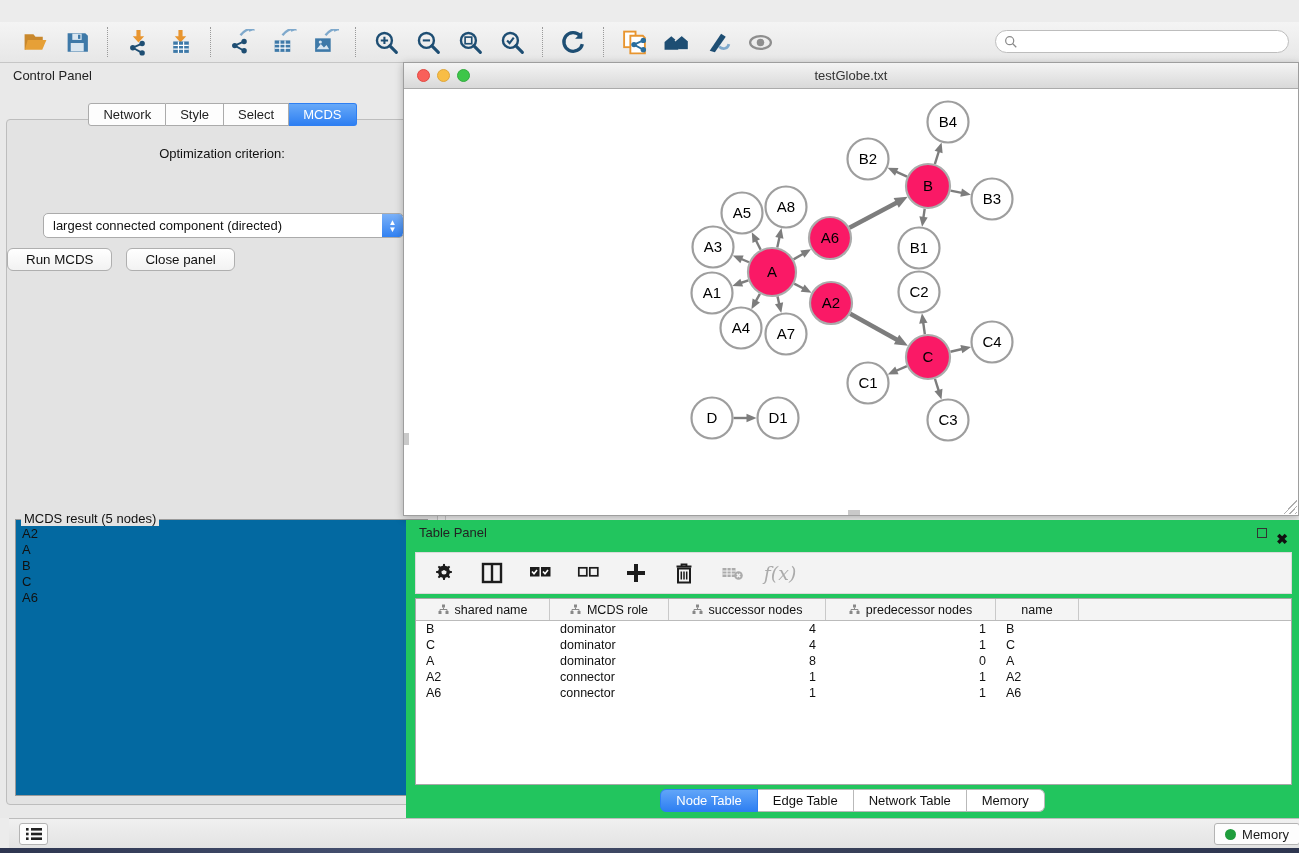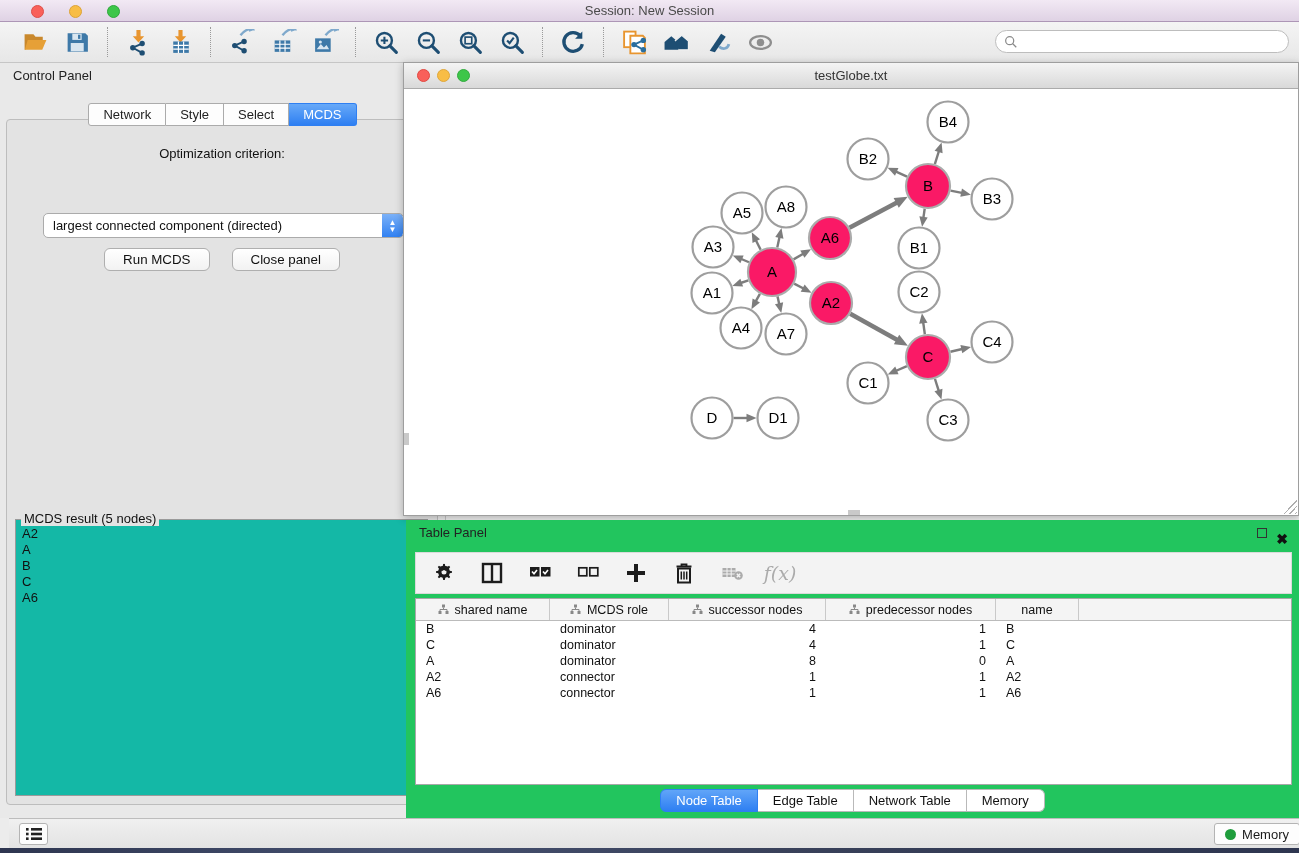--- a/index.html
+++ b/index.html
@@ -37,23 +37,23 @@
   .cp-tab:first-child { border-left:1px solid #ABABAB; border-radius:3px 0 0 3px; }
   .cp-tab:last-child { border-radius:0 3px 3px 0; }
   .cp-tab.active { background:linear-gradient(#67A9F8,#2E7FF2); border-color:#2E7FF2; color:#fff; }
   .cp-content { position:absolute; left:6px; right:7px; top:56px; bottom:13px;
     background:#E3E3E3; border:1px solid #BDBDBD; border-radius:4px; }
   .opt-label { text-align:center; margin-top:26px; color:#111; }
   .dropdown { position:absolute; left:36px; right:33px; top:93px; height:25px; background:#fff;
     border:1px solid #ABABAB; border-radius:5px; line-height:23px; padding-left:9px; color:#111; cursor:pointer; overflow:hidden; }
   .dd-stepper { position:absolute; right:0; top:-1px; bottom:-1px; width:21px; border-radius:0 5px 5px 0;
     background:linear-gradient(#7EB3F8,#2E7FF2); color:#fff; display:flex; flex-direction:column; align-items:center; justify-content:center; font-size:8px; line-height:7px; }
-  .cp-buttons { position:absolute; left:0; width:100%; top:128px; display:flex; justify-content:center; gap:22px; }
+  .cp-buttons { position:absolute; left:0; width:100%; top:128px; display:flex; gap:14px; }
   .cp-btn { background:linear-gradient(#FFFFFF,#F2F2F2); border:1px solid #AFAFAF; border-radius:6px; padding:3px 18px; color:#111; cursor:pointer; }
-  .result-box { position:absolute; left:8px; right:9px; top:399px; bottom:8px; background:#14b8a6; border:1px solid #9a9a9a; }
+  .result-box { position:absolute; left:8px; right:9px; top:399px; bottom:8px; background:#0369a1; border:1px solid #9a9a9a; }
   .result-legend { position:absolute; left:5px; top:-9px; background:#E3E3E3; padding:0 3px; color:#111; }
   .result-list { position:absolute; left:0; top:2px; right:15px; bottom:0; padding:4px 6px; overflow:hidden; }
   .result-item { line-height:16px; color:#111; }
   .result-scroll { position:absolute; right:0; top:0; bottom:0; width:15px; background:#FAFAFA; border-left:1px solid #D4D4D4; }
 
   
   .net-window { position:absolute; left:403px; top:62px; width:896px; height:454px;
     background:#fff; border:1px solid #9E9E9E; box-shadow:0 2px 8px rgba(0,0,0,0.25); }
   .net-head { position:relative; height:26px; background:linear-gradient(#F4F4F4,#D9D9D9);
     border-bottom:1px solid #ABABAB; text-align:center; line-height:25px; color:#333; }
@@ -97,26 +97,20 @@
     border-radius:3px; display:flex; align-items:center; padding:0 10px; gap:6px; cursor:pointer; }
   .mem-dot { width:11px; height:11px; border-radius:50%; background:#1F9D3C; }
   .desktop-strip { position:absolute; left:0; top:848px; width:1299px; height:5px;
     background:linear-gradient(90deg,#2E3650,#455070 30%,#39415a 60%,#2E3650); }
 </style>
 </head>
 <body>
 
 <div id="app">
 
-  <div class="titlebar">
-    <span class="tl red"></span>
-    <span class="tl yellow"></span>
-    <span class="tl green"></span>
-    <span>Session: New Session</span>
-  </div>
 
   <div class="toolbar" id="main-toolbar">
     <span class="tb-icon">
         <svg viewBox="0 0 26 26">
           <path d="M2.5 5h8.5l2 2.5h7v3h-13L3.5 20H2.5z" fill="#C9882C"></path>
           <path d="M5.5 10.5H23.5L19.5 20H2.8z" fill="#E6A037"></path>
         </svg>
       </span>
       <span class="tb-icon">
         <svg viewBox="0 0 26 26">

